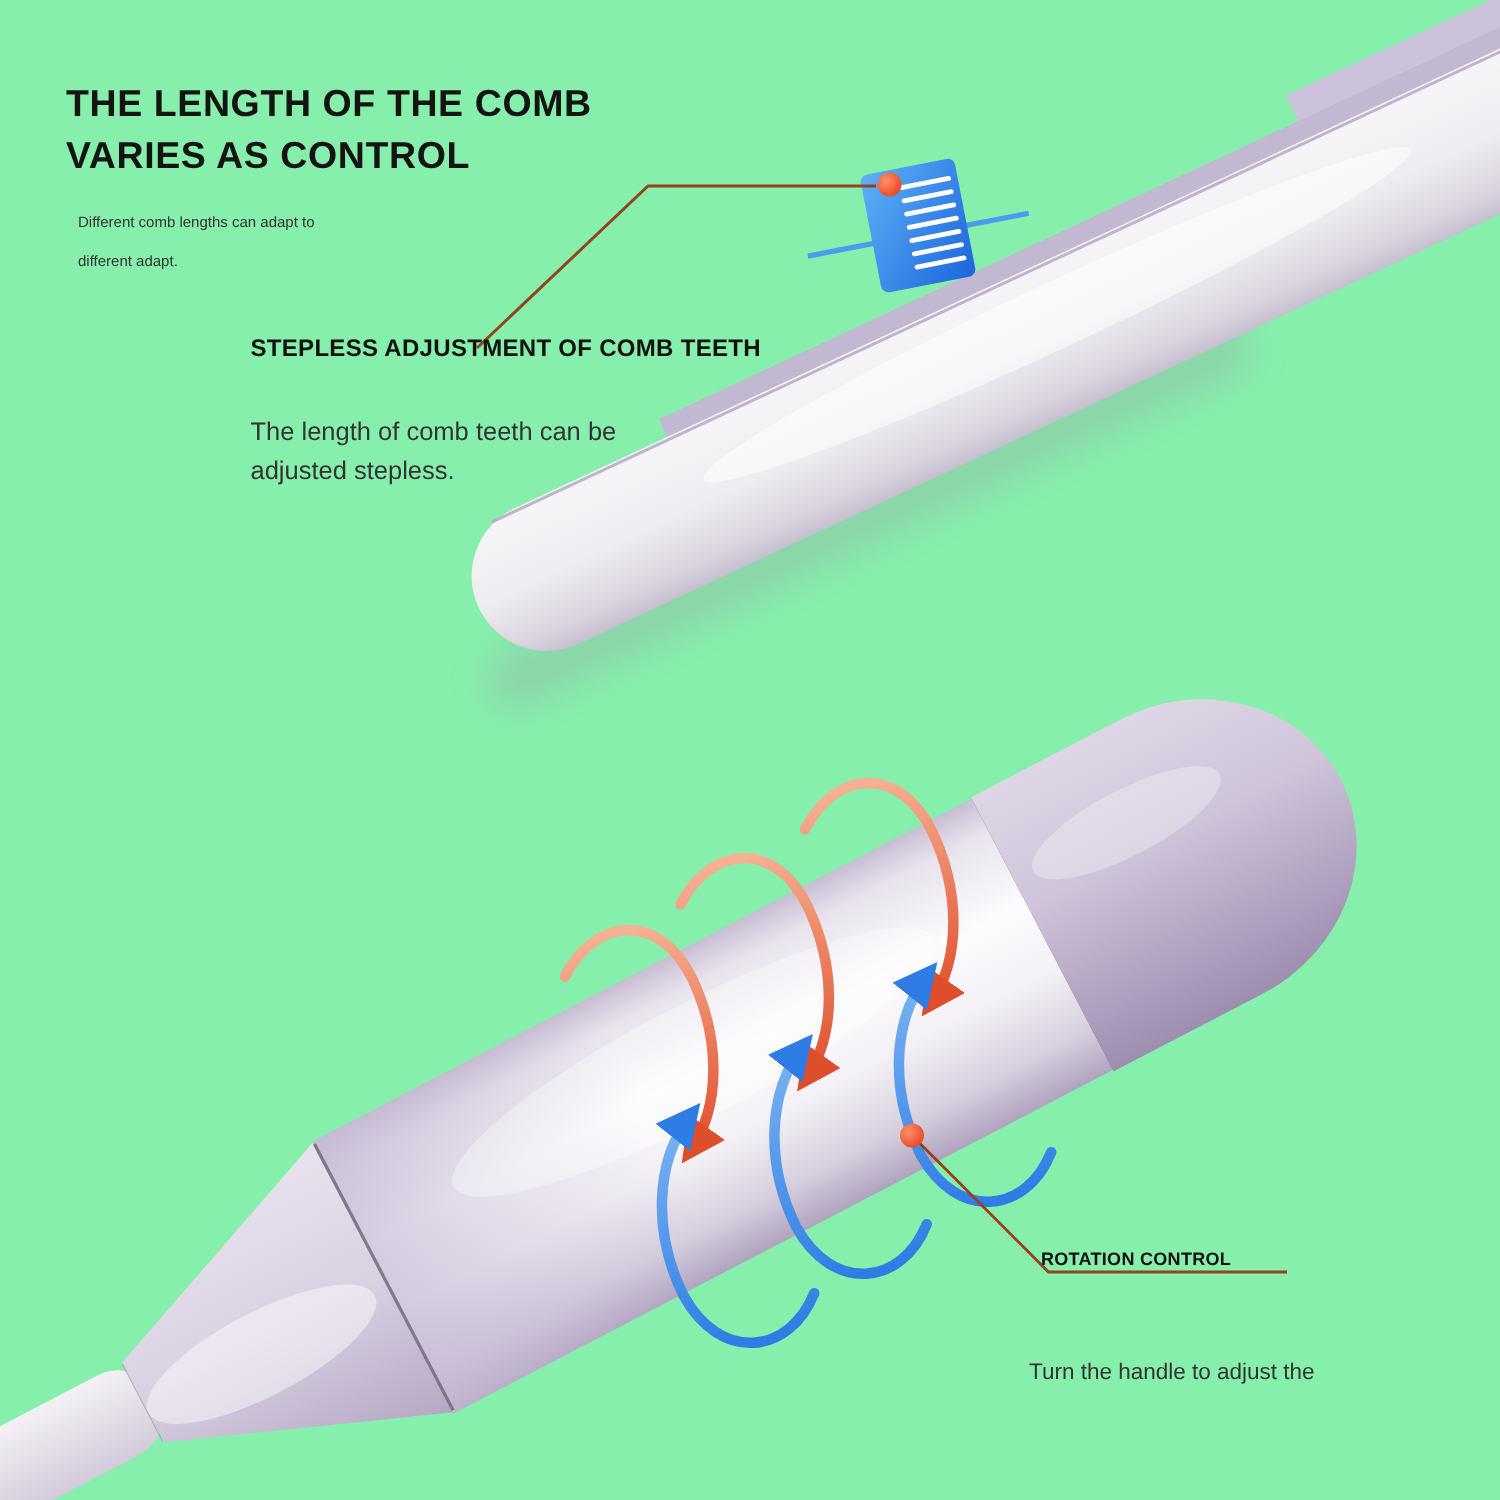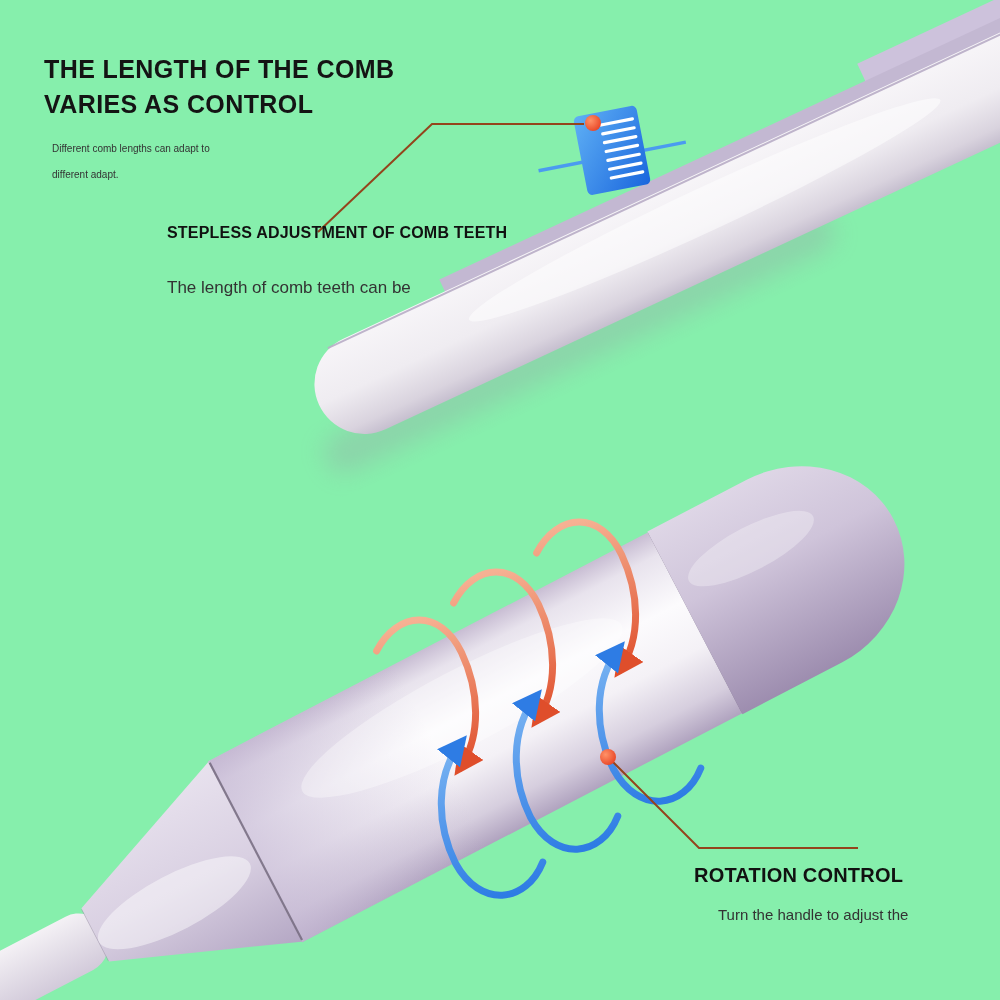--- a/index.html
+++ b/index.html
@@ -4,22 +4,22 @@
 <style>
   html,body{margin:0;padding:0;background:#ffffff;}
   body{font-family:"Liberation Sans", sans-serif;}
   .canvas{position:relative;width:1000px;height:1000px;background:#86efac;overflow:hidden;}
   .art{position:absolute;left:0;top:0;width:1000px;height:1000px;}
   .txt{position:absolute;z-index:5;}
   .headline{left:44px;top:52px;font-size:25px;font-weight:700;color:#141414;line-height:35px;letter-spacing:.4px;}
   .headline-body{left:52px;top:136px;font-size:10px;color:#333333;line-height:26px;}
   .stepless-title{left:167px;top:224px;font-size:16px;font-weight:700;color:#111111;letter-spacing:.2px;}
   .stepless-body{left:167px;top:264px;font-size:17px;color:#333333;line-height:26px;margin-top:11px;}
-  .rotation-title{left:694px;top:864px;font-size:20px;font-weight:700;color:#111111;letter-spacing:.2px;}
-  .rotation-body{left:718px;top:902px;font-size:15px;color:#333333;line-height:25px;}
+  .rotation-title{left:694px;top:832px;font-size:12px;font-weight:700;color:#111111;letter-spacing:.2px;}
+  .rotation-body{left:686px;top:902px;font-size:15px;color:#333333;line-height:25px;}
 </style>
 </head>
 <body>
 
 <div class="canvas">
 
   <svg class="art" viewBox="0 0 1000 1000">
     <defs>
       <filter id="blur12" x="-50%" y="-50%" width="200%" height="200%">
         <feGaussianBlur stdDeviation="12"></feGaussianBlur>
@@ -152,20 +152,21 @@
 
   <div class="txt headline-body">
     <div>Different comb lengths can adapt to</div>
     <div>different adapt.</div>
   </div>
 
   <div class="txt stepless-title">STEPLESS ADJUSTMENT OF COMB TEETH</div>
 
   <div class="txt stepless-body">
     <div>The length of comb teeth can be</div>
+    <div>adjusted stepless.</div>
   </div>
 
   <div class="txt rotation-title">ROTATION CONTROL</div>
 
   <div class="txt rotation-body">
     <div>Turn the handle to adjust the</div>
   </div>
 
 </div>
 

